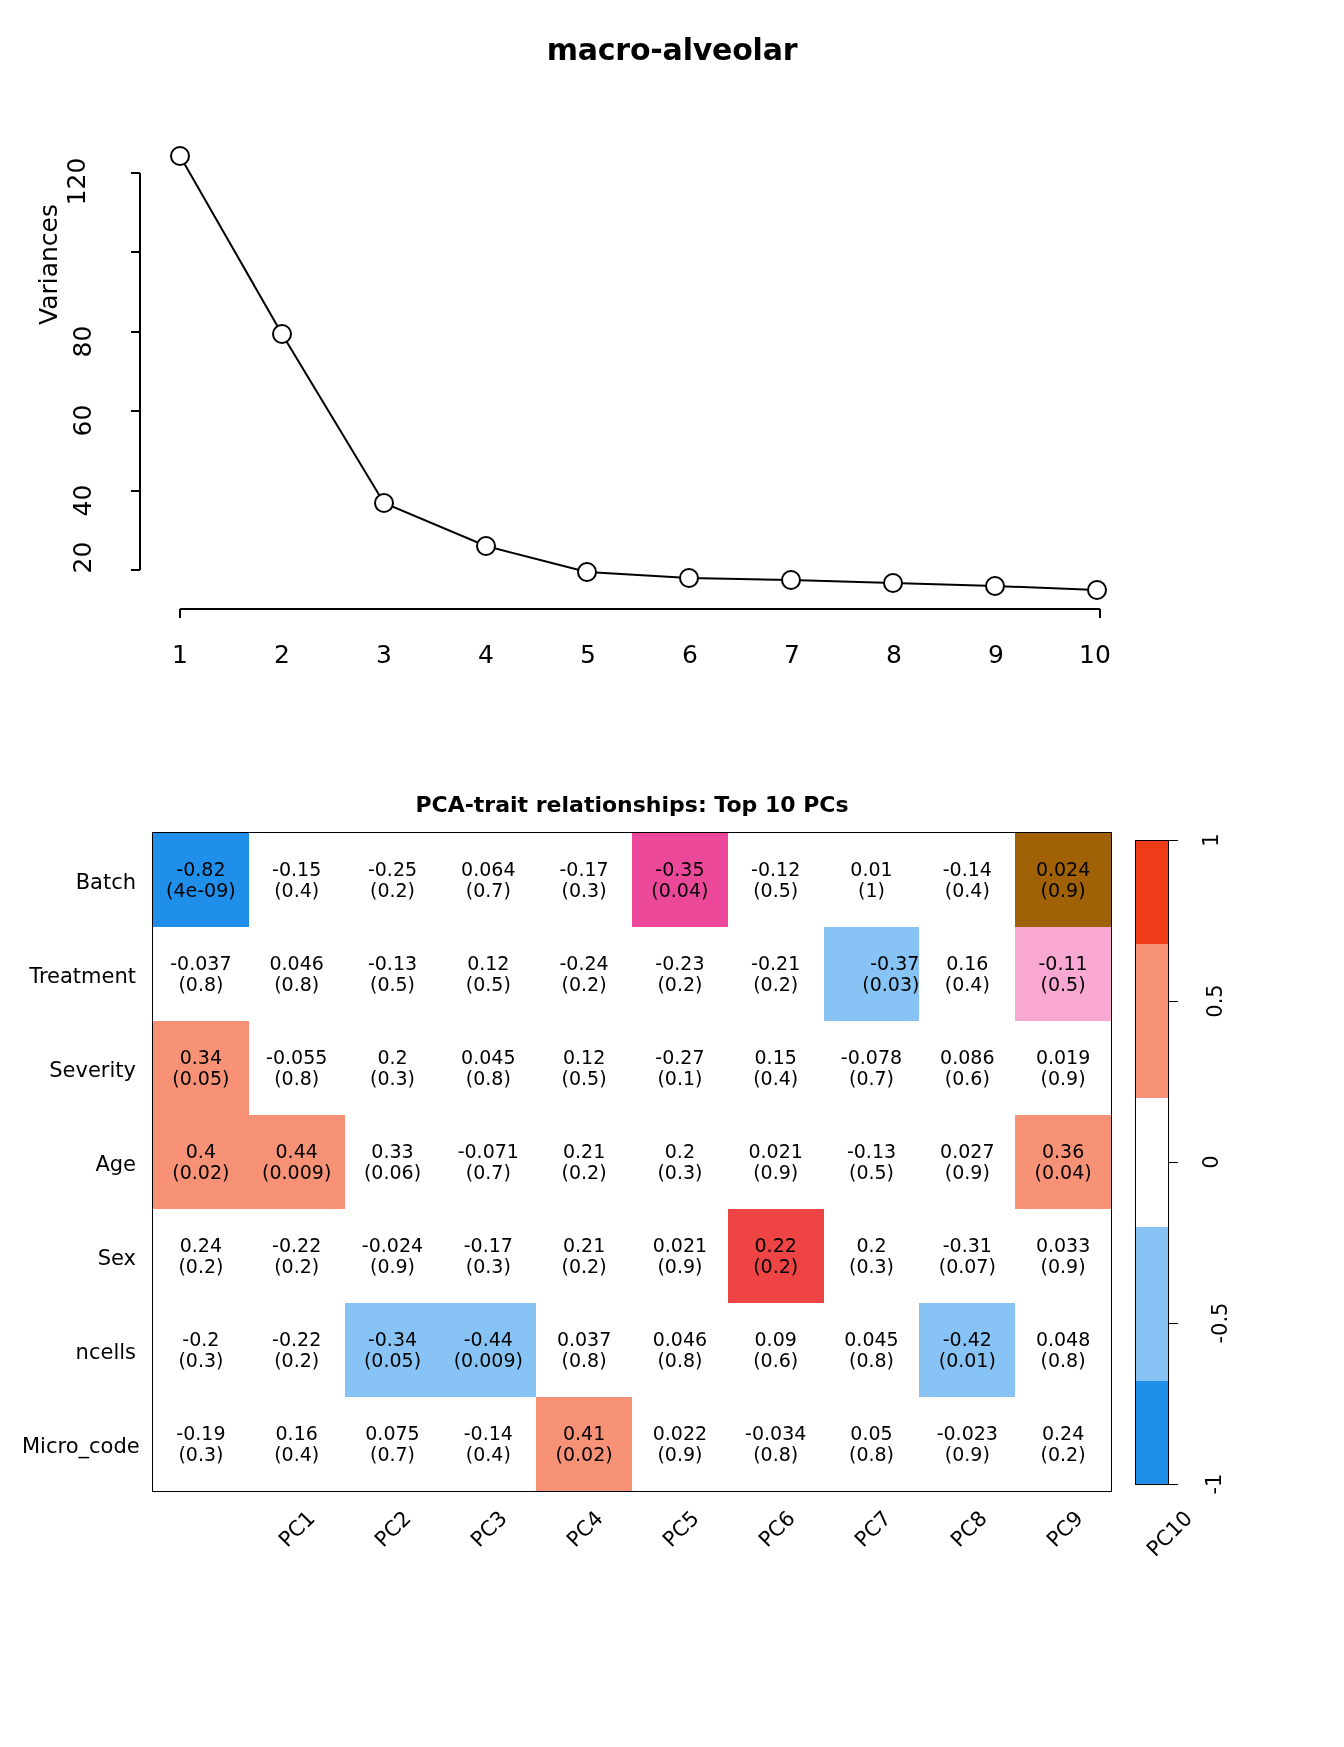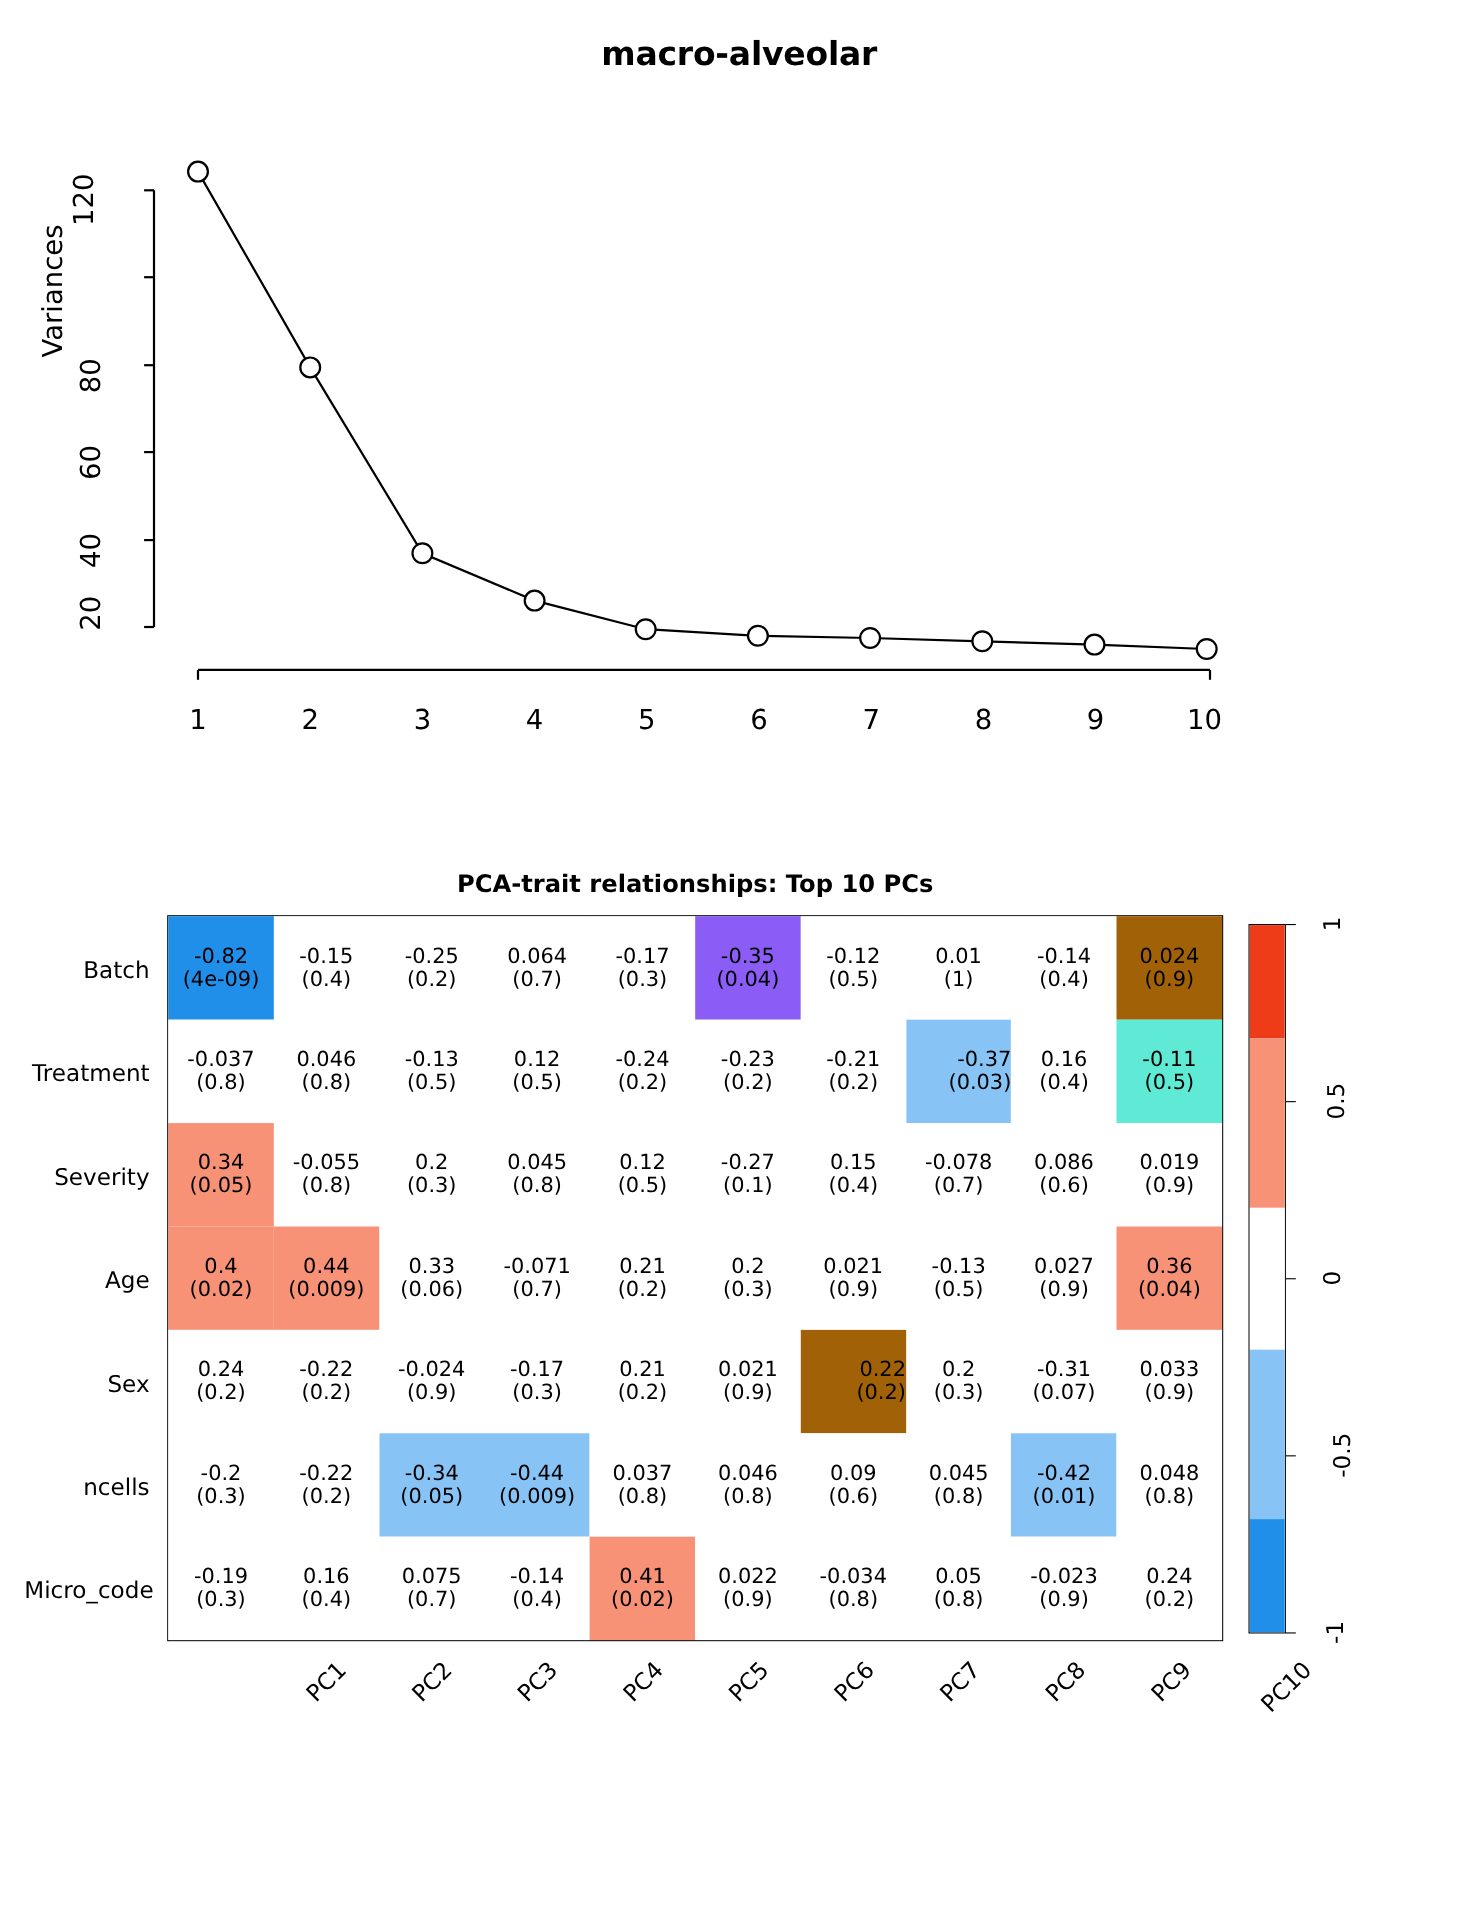--- a/index.html
+++ b/index.html
@@ -238,21 +238,21 @@
         <span class="pval">(0.2)</span>
       </div>
       <div class="hm-cell" style="background: rgb(255, 255, 255);">
         <span class="corr">0.064</span>
         <span class="pval">(0.7)</span>
       </div>
       <div class="hm-cell" style="background: rgb(255, 255, 255);">
         <span class="corr">-0.17</span>
         <span class="pval">(0.3)</span>
       </div>
-      <div class="hm-cell" style="background: #8b5cf6;">
+      <div class="hm-cell" style="background: #ec4899;">
         <span class="corr">-0.35</span>
         <span class="pval">(0.04)</span>
       </div>
       <div class="hm-cell" style="background: rgb(255, 255, 255);">
         <span class="corr">-0.12</span>
         <span class="pval">(0.5)</span>
       </div>
       <div class="hm-cell" style="background: rgb(255, 255, 255);">
         <span class="corr">0.01</span>
         <span class="pval">(1)</span>
@@ -294,21 +294,21 @@
         <span class="pval">(0.2)</span>
       </div>
       <div class="hm-cell" style="background: rgb(135, 196, 245); align-items: flex-end;">
         <span class="corr">-0.37</span>
         <span class="pval">(0.03)</span>
       </div>
       <div class="hm-cell" style="background: rgb(255, 255, 255);">
         <span class="corr">0.16</span>
         <span class="pval">(0.4)</span>
       </div>
-      <div class="hm-cell" style="background: #5eead4;">
+      <div class="hm-cell" style="background: #f9a8d4;">
         <span class="corr">-0.11</span>
         <span class="pval">(0.5)</span>
       </div>
       <div class="hm-cell" style="background: rgb(247, 146, 119);">
         <span class="corr">0.34</span>
         <span class="pval">(0.05)</span>
       </div>
       <div class="hm-cell" style="background: rgb(255, 255, 255);">
         <span class="corr">-0.055</span>
         <span class="pval">(0.8)</span>
@@ -402,21 +402,21 @@
         <span class="pval">(0.3)</span>
       </div>
       <div class="hm-cell" style="background: rgb(255, 255, 255);">
         <span class="corr">0.21</span>
         <span class="pval">(0.2)</span>
       </div>
       <div class="hm-cell" style="background: rgb(255, 255, 255);">
         <span class="corr">0.021</span>
         <span class="pval">(0.9)</span>
       </div>
-      <div class="hm-cell" style="background: #a16207; align-items: flex-end;">
+      <div class="hm-cell" style="background: #ef4444;">
         <span class="corr">0.22</span>
         <span class="pval">(0.2)</span>
       </div>
       <div class="hm-cell" style="background: rgb(255, 255, 255);">
         <span class="corr">0.2</span>
         <span class="pval">(0.3)</span>
       </div>
       <div class="hm-cell" style="background: rgb(255, 255, 255);">
         <span class="corr">-0.31</span>
         <span class="pval">(0.07)</span>

